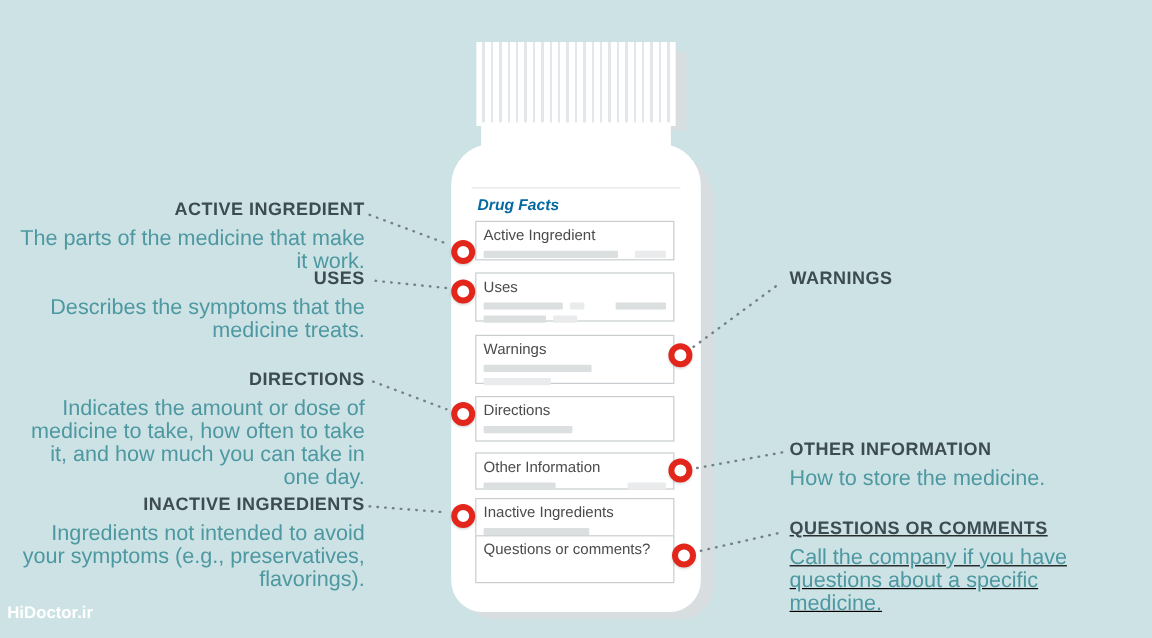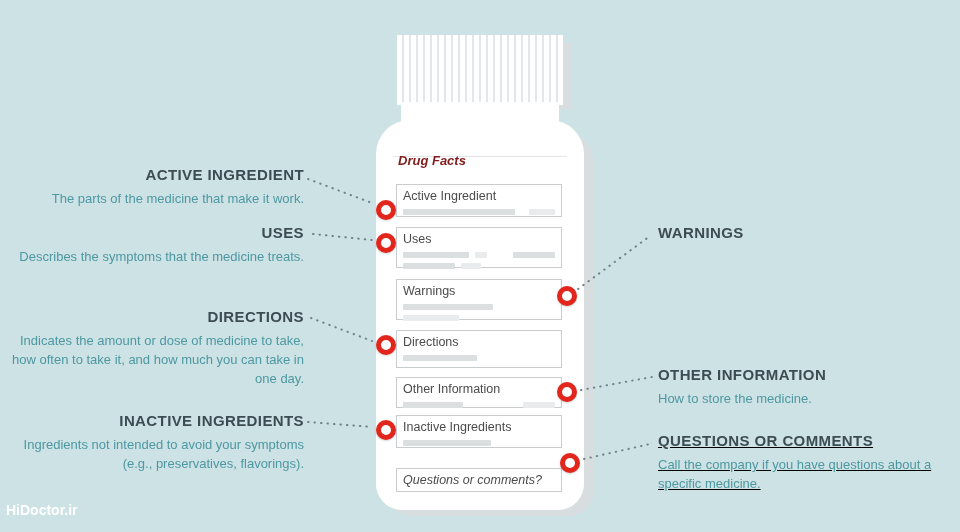--- a/index.html
+++ b/index.html
@@ -28,42 +28,42 @@
   }
   .bottle-body {
     position:absolute; left:376px; top:120px; width:208px; height:390px;
     background:#ffffff; border-radius:34px 34px 26px 26px;
   }
   .label-top-line {
     position:absolute; left:393px; top:156px; width:174px; height:1px;
     background:#e3e6e7;
   }
   .drug-facts-title {
-    position:absolute; left:398px; top:153px;
-    font-size:13px; font-weight:bold; font-style:italic; color:#7f1d1d;
+    position:absolute; left:398px; top:163px;
+    font-size:13px; font-weight:bold; font-style:italic; color:#0369a1;
   }
 
   .label-box {
     position:absolute; left:396px; width:166px;
     background:#ffffff; border:1px solid #c9cdcf;
     padding:4px 6px 5px 6px;
   }
   .label-box .box-title { font-size:12.5px; color:#4b4b4b; line-height:15px; }
   .bars { display:flex; align-items:center; gap:6px; margin-top:5px; }
   .bar { display:inline-block; height:6px; background:#dcdfe0; border-radius:1px; }
   .bar.light { background:#e9ebec; }
   .push-right { margin-left:auto; }
 
   #box-active     { top:184px; height:33px; }
   #box-uses       { top:227px; height:41px; }
   #box-warnings   { top:279px; height:41px; }
   #box-directions { top:330px; height:38px; }
   #box-other      { top:377px; height:31px; }
   #box-inactive   { top:415px; height:33px; }
-  #box-questions  { top:468px; height:24px;font-style:italic; }
+  #box-questions  { top:446px; height:40px; }
 
   
   .marker {
     position:absolute; width:20px; height:20px; border-radius:50%;
     background:#ffffff; border:5px solid var(--marker, #e2261c);
     box-shadow:0 1px 2px rgba(60,80,85,.25);
   }
   #m-active     { left:376px; top:200px; }
   #m-uses       { left:376px; top:233px; }
   #m-directions { left:376px; top:335px; }
@@ -79,21 +79,21 @@
     stroke-dasharray:0.5 6; stroke-linecap:round;
   }
 
   
   .callout { position:absolute; }
   .callout .heading {
     font-size:15px; font-weight:bold; letter-spacing:0.4px;
     color: var(--heading, #3c4c52);
   }
   .callout .body-text {
-    margin-top:6px; font-size:13px; line-height:19px;
+    margin-top:6px; font-size:18px; line-height:19px;
     color: var(--body, #4d98a1);
   }
   .callout.left-side  { left:8px;  width:296px; text-align:right; }
   .callout.right-side { left:658px; width:288px; text-align:left; }
 
   #c-active     { top:166px; }
   #c-uses       { top:224px; }
   #c-directions { top:308px; }
   #c-inactive   { top:412px; }
   #c-warnings   { top:224px; }

